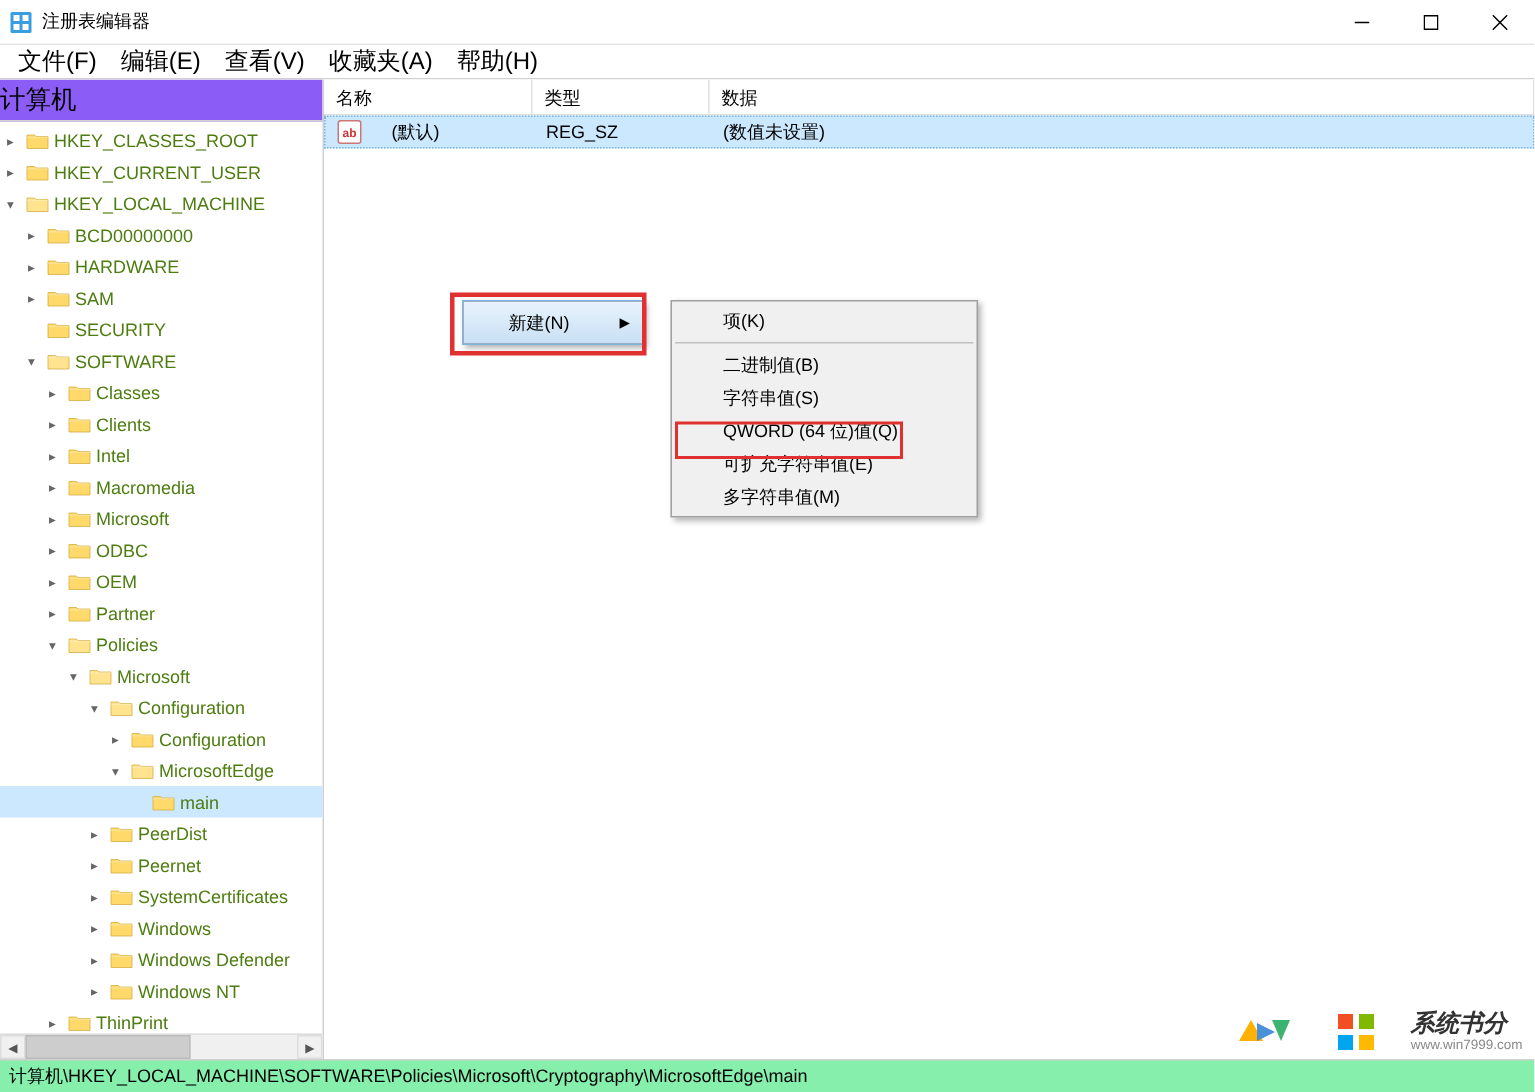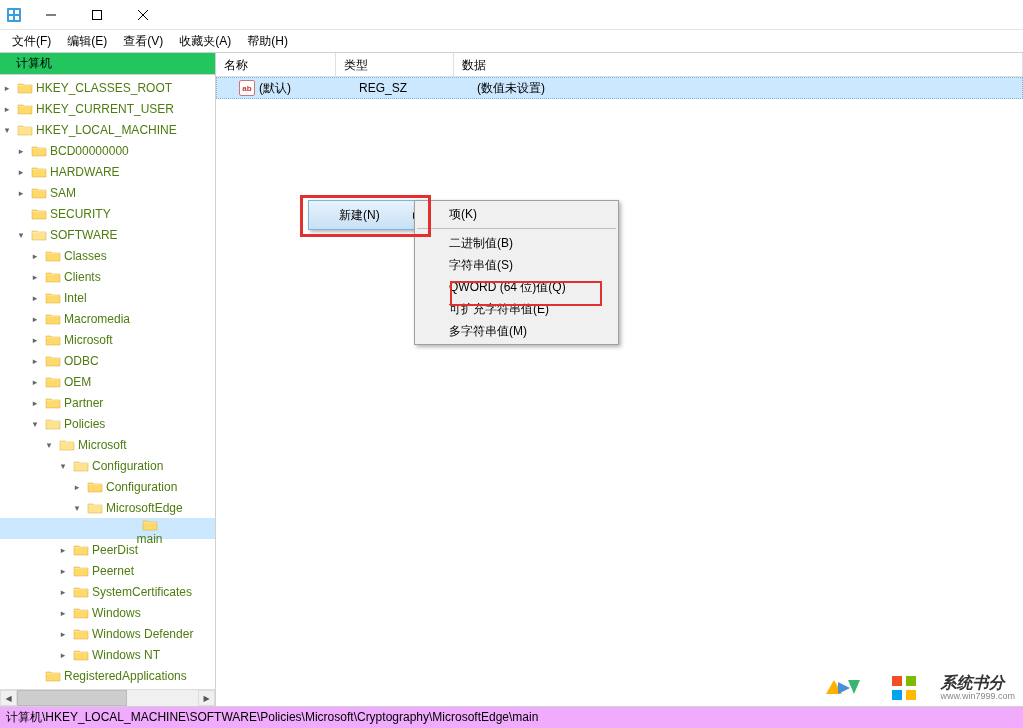--- a/index.html
+++ b/index.html
@@ -7,64 +7,64 @@
     
     
     .titlebar { height: 30px; background: #fff; display: flex; align-items: center; padding: 0 0 0 6px; border-bottom: 1px solid #e5e5e5; }
     .titlebar-icon { width: 16px; height: 16px; margin-right: 6px; }
     .titlebar-title { flex: 1; font-size: 12px; color: #000; }
     .titlebar-controls { display: flex; height: 100%; }
     .titlebar-btn { width: 46px; height: 30px; display: flex; align-items: center; justify-content: center; cursor: pointer; }
     
     
     .menubar { height: 22px; display: flex; align-items: center; padding: 0 4px; background: #fff; }
-    .menubar-item { padding: 2px 8px; cursor: pointer; font-size: 12px; }
+    .menubar-item { padding: 2px 8px; cursor: pointer; font-size: 16px; }
     
     
     .content { display: flex; height: calc(100% - 30px - 22px - 22px); border-top: 1px solid #d0d0d0; }
     
     
     .tree-panel { width: 216px; border-right: 1px solid #d0d0d0; overflow: auto; background: #fff; position: relative; }
-    .tree-root-label { padding: 2px 16px; font-size: 12px; background: #22c55e; border-bottom: 1px solid #d0d0d0; }
+    .tree-root-label { padding: 2px 0; font-size: 17px; background: #8b5cf6; border-bottom: 1px solid #d0d0d0; }
     .tree { padding: 2px 0 2px 0; }
     .tree-row { display: flex; align-items: center; height: 21px; cursor: pointer; padding-left: 0; }
-    .tree-row.selected { background: #cce8ff; flex-direction: column; }
+    .tree-row.selected { background: #cce8ff; }
     .tree-toggle { width: 14px; height: 14px; display: inline-flex; align-items: center; justify-content: center; font-size: 9px; color: #666; cursor: pointer; flex-shrink: 0; }
     .tree-spacer { width: 14px; display: inline-block; flex-shrink: 0; }
     .tree-icon { width: 16px; height: 14px; margin: 0 3px; flex-shrink: 0; }
     .tree-label { font-size: 12px; color: #4d7c0f; }
     .folder-svg { fill: #ffd96a; stroke: #d4aa3a; stroke-width: 0.5; }
     .folder-open-svg { fill: #ffe38f; stroke: #d4aa3a; stroke-width: 0.5; }
     
     
     .list-panel { flex: 1; background: #fff; position: relative; overflow: hidden; }
     .list-header { display: flex; height: 24px; border-bottom: 1px solid #e0e0e0; background: #fff; }
     .list-header-col { padding: 4px 8px; font-size: 12px; border-right: 1px solid #e0e0e0; white-space: nowrap; }
-    .col-name { width: 120px; }
+    .col-name { width: 139px; }
     .col-type { width: 118px; }
     .col-data { flex: 1; }
     .list-row { display: flex; height: 22px; align-items: center; }
     .list-row.selected { background: #cce8ff; border: 1px dotted #7ab5e0; }
-    .list-cell { padding: 2px 22px; font-size: 12px; white-space: nowrap; display: flex; align-items: center; }
+    .list-cell { padding: 2px 8px; font-size: 12px; white-space: nowrap; display: flex; align-items: center; gap: 16px; }
     .value-icon { width: 16px; height: 16px; margin-right: 4px; background: #fff; border: 1px solid #c77; border-radius: 2px; display: inline-flex; align-items: center; justify-content: center; font-size: 8px; color: #c33; font-weight: bold; }
     
     
     .context-menu-parent { position: absolute; left: 308px; top: 200px; width: 121px; background: #b91c1c; border: 1px solid #a0a0a0; box-shadow: 2px 2px 4px rgba(0,0,0,0.3); z-index: 100; }
     .context-menu-parent .ctx-item { height: 30px; display: flex; align-items: center; padding: 0 20px 0 30px; font-size: 12px; cursor: pointer; position: relative; }
     .context-menu-parent .ctx-item.highlighted { background: linear-gradient(#e8f3fc, #c8e0f5); border: 1px solid #7ab5e0; margin: -1px; }
     .ctx-arrow { position: absolute; right: 8px; font-size: 9px; }
     .highlight-box-parent { position: absolute; left: 300px; top: 195px; width: 131px; height: 42px; border: 3px solid #e03030; z-index: 101; pointer-events: none; }
     
-    .context-submenu { position: absolute; left: 414px; top: 200px; width: 205px; background: #f0f0f0; border: 1px solid #a0a0a0; box-shadow: 2px 2px 4px rgba(0,0,0,0.3); z-index: 100; padding: 2px 0; }
+    .context-submenu { position: absolute; left: 447px; top: 200px; width: 205px; background: #f0f0f0; border: 1px solid #a0a0a0; box-shadow: 2px 2px 4px rgba(0,0,0,0.3); z-index: 100; padding: 2px 0; }
     .context-submenu .sub-item { height: 22px; display: flex; align-items: center; padding: 0 20px 0 34px; font-size: 12px; cursor: pointer; }
     .context-submenu .separator { height: 1px; background: #c0c0c0; margin: 3px 2px; }
     .highlight-box-sub { position: absolute; left: 450px; top: 281px; width: 152px; height: 25px; border: 2px solid #e03030; z-index: 101; pointer-events: none; }
     
     
-    .statusbar { height: 22px; background: #f0abfc; border-top: 1px solid #d0d0d0; display: flex; align-items: center; padding: 0 6px; font-size: 12px; }
+    .statusbar { height: 22px; background: #86efac; border-top: 1px solid #d0d0d0; display: flex; align-items: center; padding: 0 6px; font-size: 12px; }
     
     
     .watermark { position: absolute; right: 8px; bottom: 26px; display: flex; align-items: center; gap: 22px; z-index: 50; }
     .wm-logo { width: 28px; height: 28px; }
     .wm-text { display: flex; flex-direction: column; line-height: 1.1; }
     .wm-title { font-size: 16px; font-weight: bold; color: #333; font-style: italic; }
     .wm-url { font-size: 9px; color: #888; }
     .wm-shapes { width: 48px; height: 28px; }
     
     
@@ -77,20 +77,21 @@
 <body>
 
 <div class="titlebar">
   <svg class="titlebar-icon" viewBox="0 0 16 16">
     <rect x="1" y="1" width="14" height="14" fill="#3a9de0" rx="1"></rect>
     <rect x="3" y="3" width="4" height="4" fill="#fff"></rect>
     <rect x="9" y="3" width="4" height="4" fill="#fff"></rect>
     <rect x="3" y="9" width="4" height="4" fill="#fff"></rect>
     <rect x="9" y="9" width="4" height="4" fill="#fff"></rect>
   </svg>
+  <span class="titlebar-title">注册表编辑器</span>
   <div class="titlebar-controls">
     <div class="titlebar-btn">
         <svg width="10" height="10" viewBox="0 0 10 10">
           <line x1="0" y1="5" x2="10" y2="5" stroke="#000" stroke-width="1"></line>
         </svg>
       </div>
     <div class="titlebar-btn">
         <svg width="10" height="10" viewBox="0 0 10 10">
           <rect x="0.5" y="0.5" width="9" height="9" fill="none" stroke="#000" stroke-width="1"></rect>
         </svg>
@@ -335,28 +336,20 @@
         </div>
         <div class="tree-row" style="padding-left: 56px;">
           <span class="tree-toggle">▸</span>
           <svg class="tree-icon" viewBox="0 0 16 14">
             <path class="folder-svg" d="M1 3 L1 12 L15 12 L15 4 L7 4 L6 3 Z"></path>
             <path fill="#fff3c8" d="M1 4 L15 4 L15 5 L1 5 Z" opacity="0.4"></path>
           </svg>
           <span class="tree-label">Windows NT</span>
         </div>
         <div class="tree-row" style="padding-left: 28px;">
-          <span class="tree-spacer"></span>
-          <svg class="tree-icon" viewBox="0 0 16 14">
-            <path class="folder-svg" d="M1 3 L1 12 L15 12 L15 4 L7 4 L6 3 Z"></path>
-            <path fill="#fff3c8" d="M1 4 L15 4 L15 5 L1 5 Z" opacity="0.4"></path>
-          </svg>
-          <span class="tree-label">RegisteredApplications</span>
-        </div>
-        <div class="tree-row" style="padding-left: 28px;">
           <span class="tree-toggle">▸</span>
           <svg class="tree-icon" viewBox="0 0 16 14">
             <path class="folder-svg" d="M1 3 L1 12 L15 12 L15 4 L7 4 L6 3 Z"></path>
             <path fill="#fff3c8" d="M1 4 L15 4 L15 5 L1 5 Z" opacity="0.4"></path>
           </svg>
           <span class="tree-label">ThinPrint</span>
         </div>
       </div>
     <div class="hscroll">
       <div class="hscroll-btn">◀</div>

